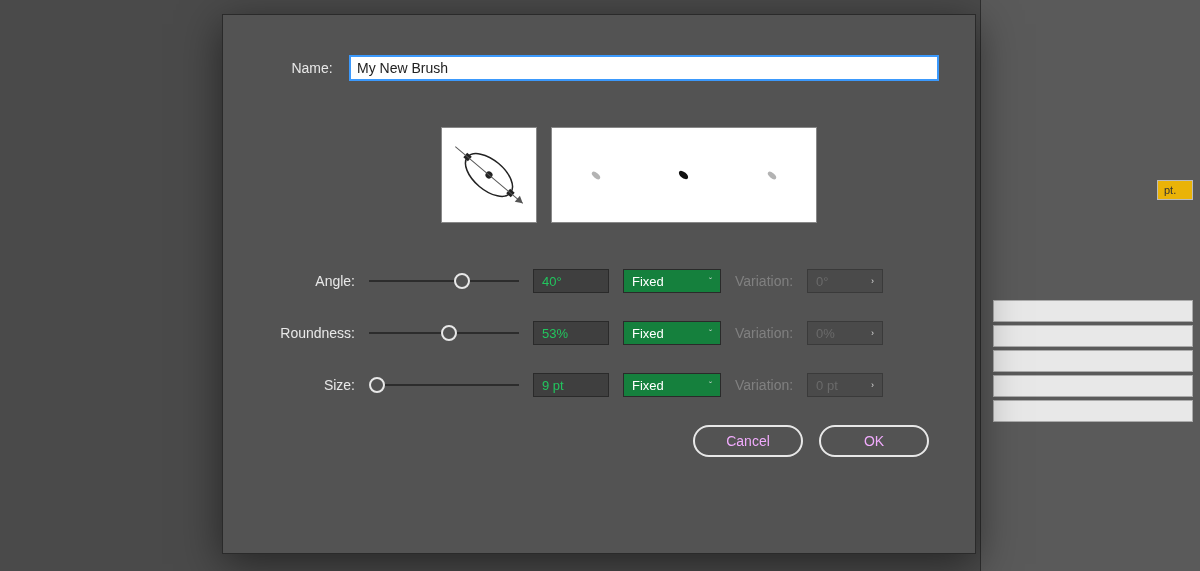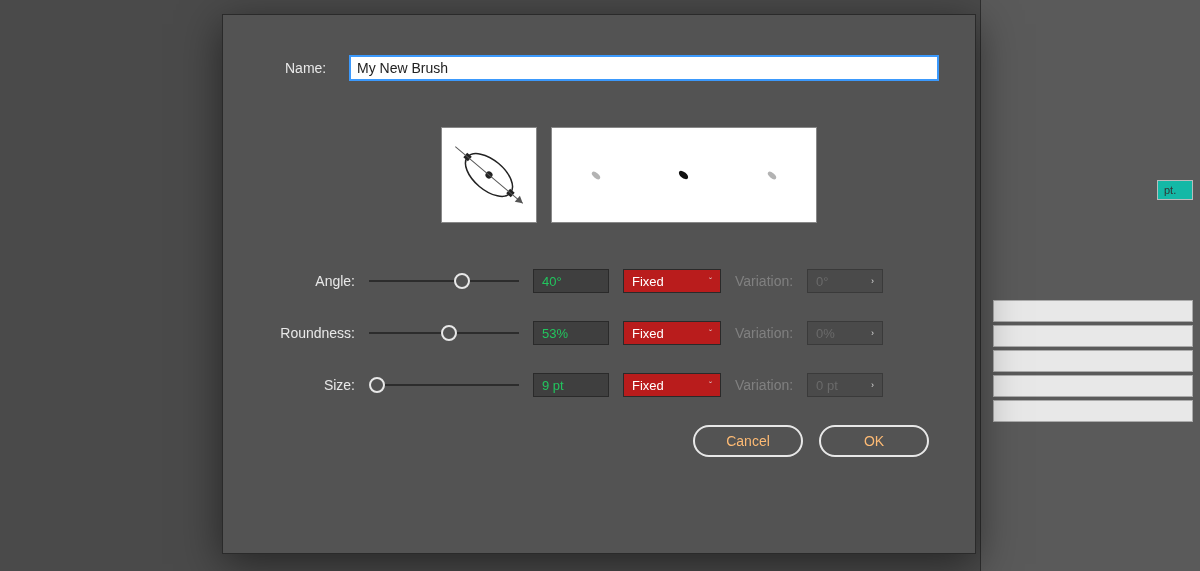--- a/index.html
+++ b/index.html
@@ -26,21 +26,21 @@
     height: 571px;
     background: #5a5a5a;
     border-left: 1px solid #2f2f2f;
   }
   .bg-pt-box {
     position: absolute;
     right: 7px;
     top: 180px;
     width: 36px;
     height: 20px;
-    background: #14b8a6;
+    background: #eab308;
     color: #333;
     font-size: 11px;
     display: flex;
     align-items: center;
     padding-left: 6px;
     border: 1px solid #bbb;
   }
   .bg-sliders {
     position: absolute;
     right: 7px;
@@ -79,21 +79,21 @@
   }
   .row-name {
     display: flex;
     align-items: center;
     gap: 10px;
     margin-bottom: 46px;
     margin-left: 26px;
   }
   .label {
     color: #e8e8e8;
-    text-align: left;
+    text-align: center;
     font-size: 14px;
   }
   .name-label { width: 54px; }
   .name-input {
     flex: 0 0 590px;
     height: 26px;
     background: #fff;
     border: 2px solid #3b99fc;
     color: #222;
     font-size: 14px;
@@ -173,21 +173,21 @@
     border: 1px solid #2a2a2a;
     color: #22c55e;
     font-size: 13px;
     padding: 0 8px;
     display:flex;
     align-items:center;
   }
   .select {
     width: 98px;
     height: 24px;
-    background: #b91c1c;
+    background: #15803d;
     border: 1px solid #2a2a2a;
     color: #fff;
     font-size: 13px;
     padding: 0 8px;
     display: flex;
     align-items: center;
     justify-content: space-between;
     cursor: pointer;
   }
   .chev {
@@ -216,21 +216,21 @@
     gap: 16px;
     margin-top: 18px;
     padding-right: 10px;
   }
   .btn {
     min-width: 110px;
     height: 32px;
     border-radius: 16px;
     background: transparent;
     border: 2px solid #e8e8e8;
-    color: #fdba74;
+    color: #f0abfc;
     font-size: 14px;
     display:flex;
     align-items:center;
     justify-content:center;
     cursor:pointer;
   }
 </style>
 </head>
 <body>
 

